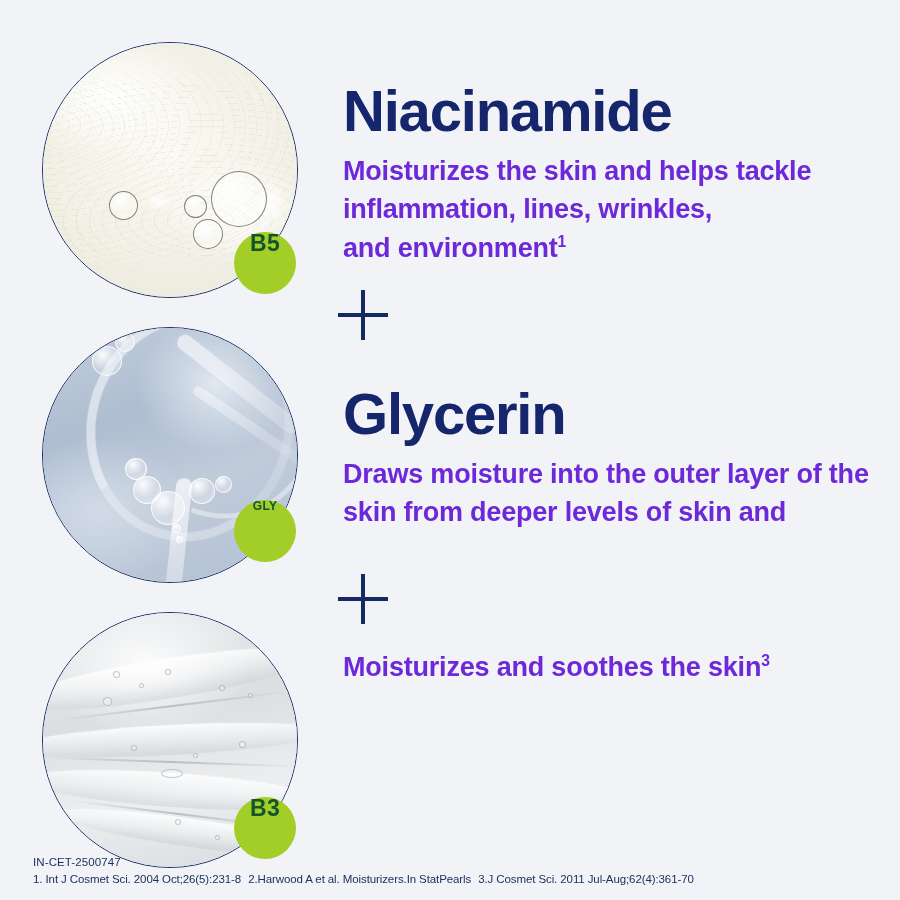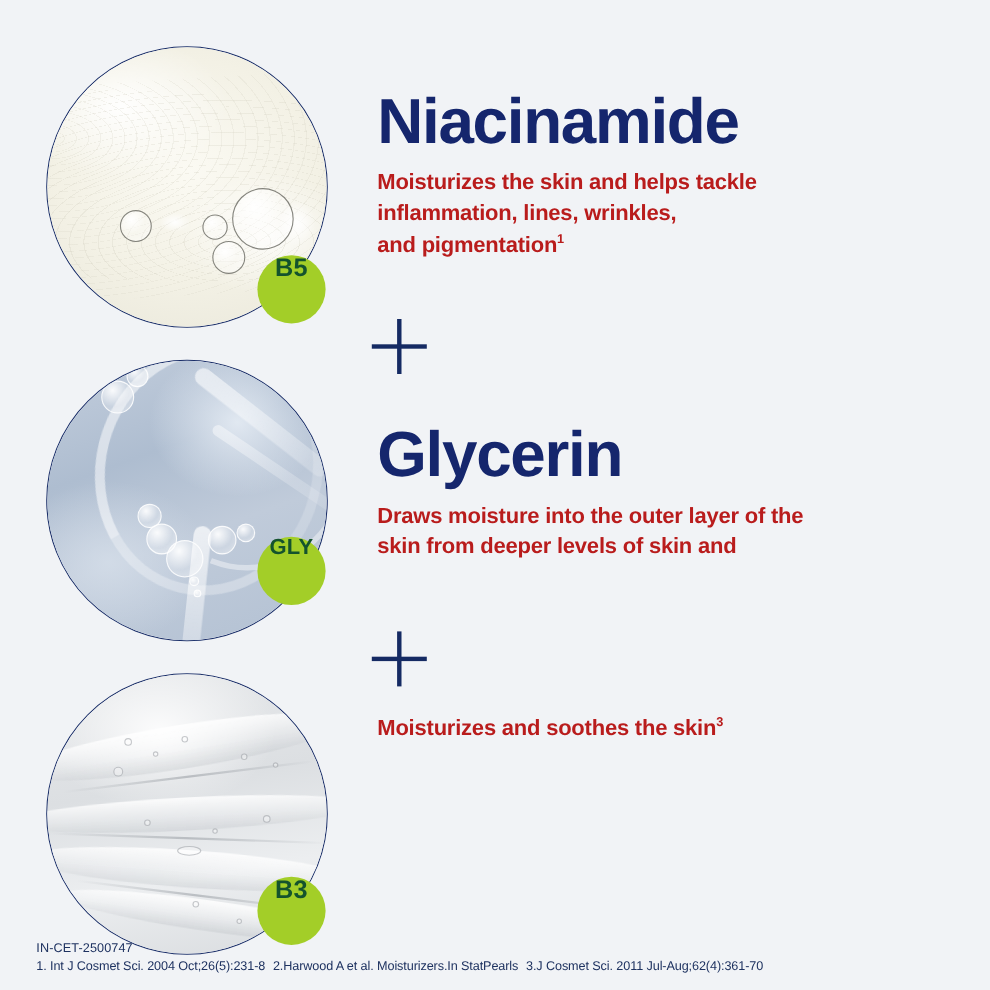--- a/index.html
+++ b/index.html
@@ -163,21 +163,21 @@
     width:62px; height:62px;
     border-radius:50%;
     background:#a3ce28;
     display:flex; align-items:flex-start; justify-content:center;
     color:#14532d;
     font-weight:700;
     letter-spacing:.3px;
     line-height:1;
   }
   .badge.b5  { left:234px; top:232px; font-size:23px; }
-  .badge.gly { left:234px; top:488px; font-size:20px; }
+  .badge.gly { left:234px; top:500px; font-size:12px; }
   .badge.b3  { left:234px; top:797px; font-size:23px; }
 
   
   .plus { position:absolute; width:50px; height:50px; }
   .plus::before, .plus::after {
     content:""; position:absolute; background:#152a63;
   }
   .plus::before { left:0; top:23px; width:50px; height:4px; }
   .plus::after  { top:0; left:23px; height:50px; width:4px; }
   .plus-1 { left:338px; top:290px; }
@@ -192,23 +192,23 @@
   .heading {
     color:#15266d;
     font-weight:700;
     font-size:58px;
     line-height:1.0;
     letter-spacing:-1.2px;
     margin-bottom:12px;
     white-space:nowrap;
   }
   .desc {
-    color:#b91c1c;
+    color:#6d28d9;
     font-weight:700;
-    font-size:20px;
+    font-size:27px;
     line-height:1.42;
     letter-spacing:-.2px;
   }
   .desc .ln { display:block; white-space:nowrap; }
   sup { font-size:.58em; vertical-align:super; font-weight:700; }
 
   
   .footer { position:absolute; left:33px; bottom:12px;margin-top:44px; }
   .footer .code {
     color:#1e3260; font-size:11.5px; line-height:1.5; letter-spacing:.1px;
@@ -293,21 +293,21 @@
   </div>
 
   <div class="plus plus-1"></div>
   <div class="plus plus-2"></div>
 
   <div class="block block-1">
     <div class="heading">Niacinamide</div>
     <div class="desc">
       <span class="ln">Moisturizes the skin and helps tackle</span>
       <span class="ln">inflammation, lines, wrinkles,</span>
-      <span class="ln"><span>and pigmentation</span><sup>1</sup></span>
+      <span class="ln"><span>and environment</span><sup>1</sup></span>
     </div>
   </div>
 
   <div class="block block-2">
     <div class="heading">Glycerin</div>
     <div class="desc">
       <span class="ln">Draws moisture into the outer layer of the</span>
       <span class="ln">skin from deeper levels of skin and</span>
     </div>
   </div>

